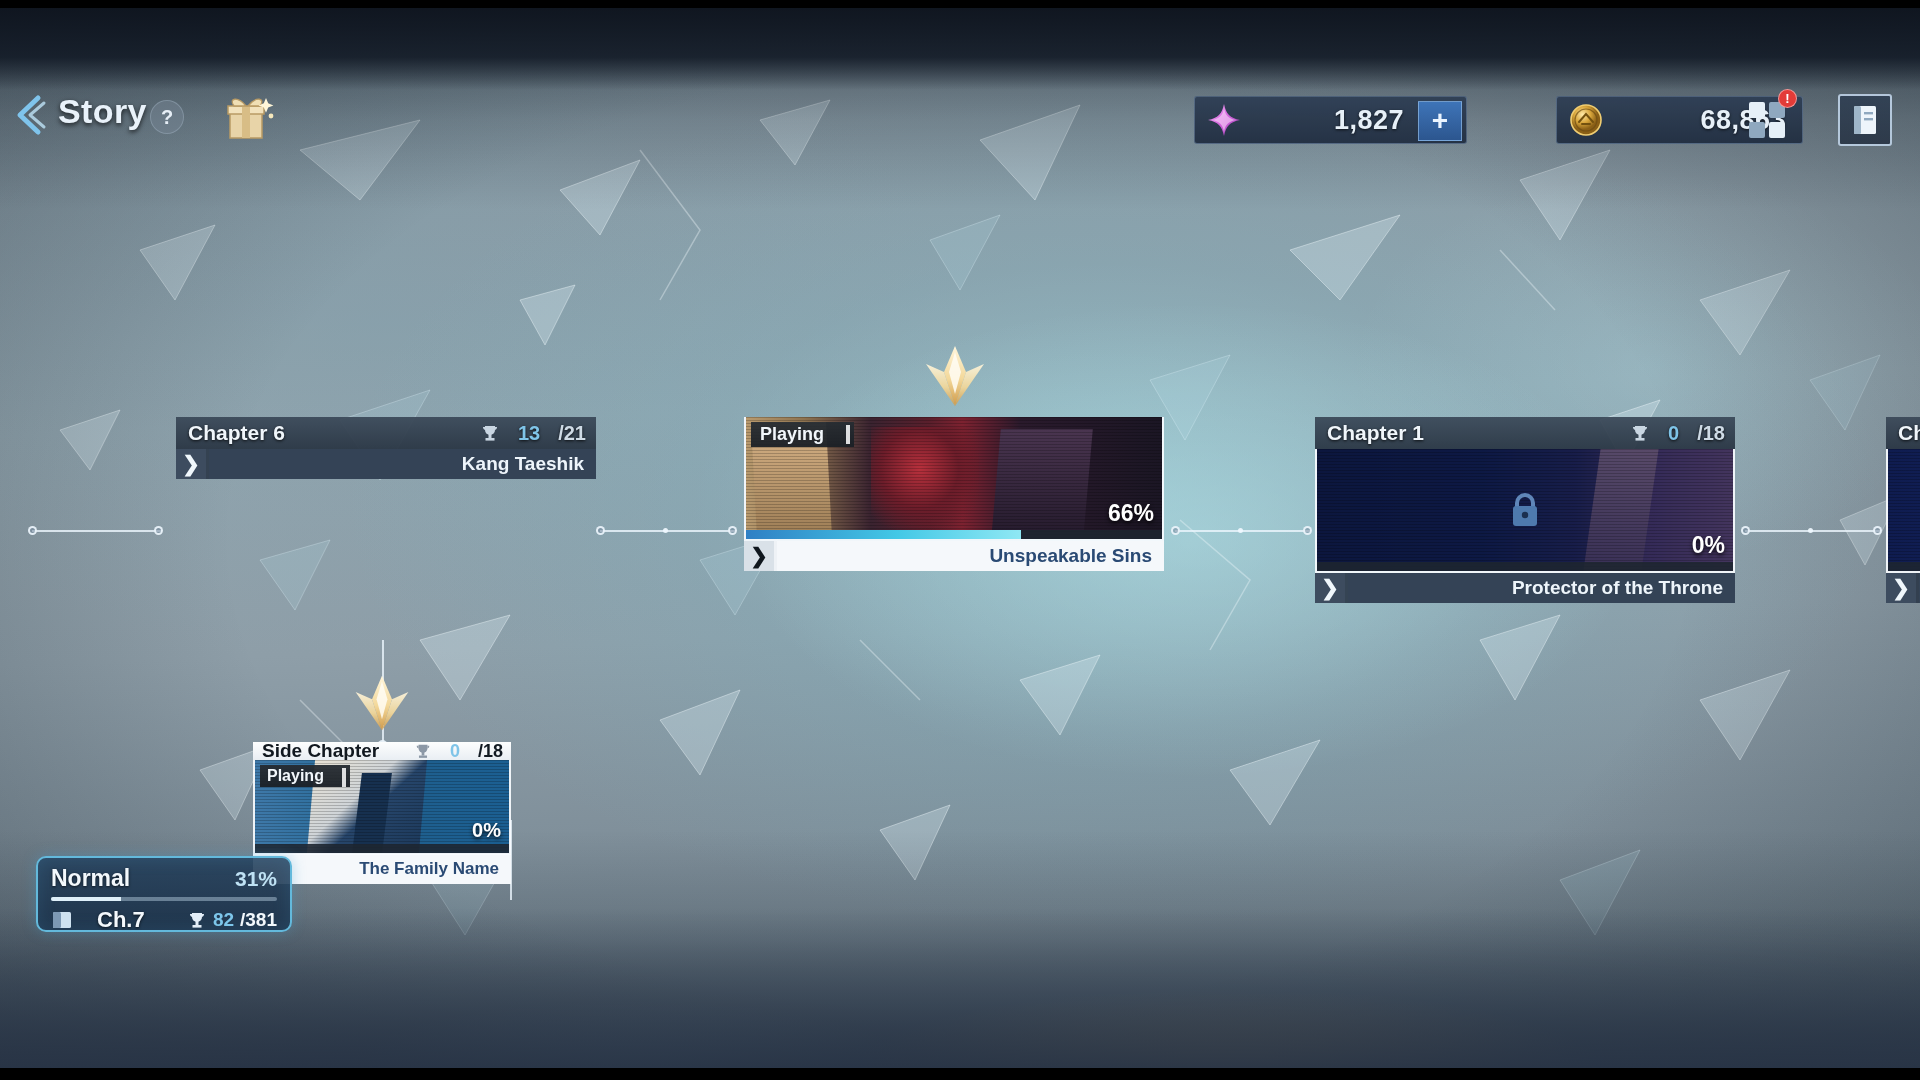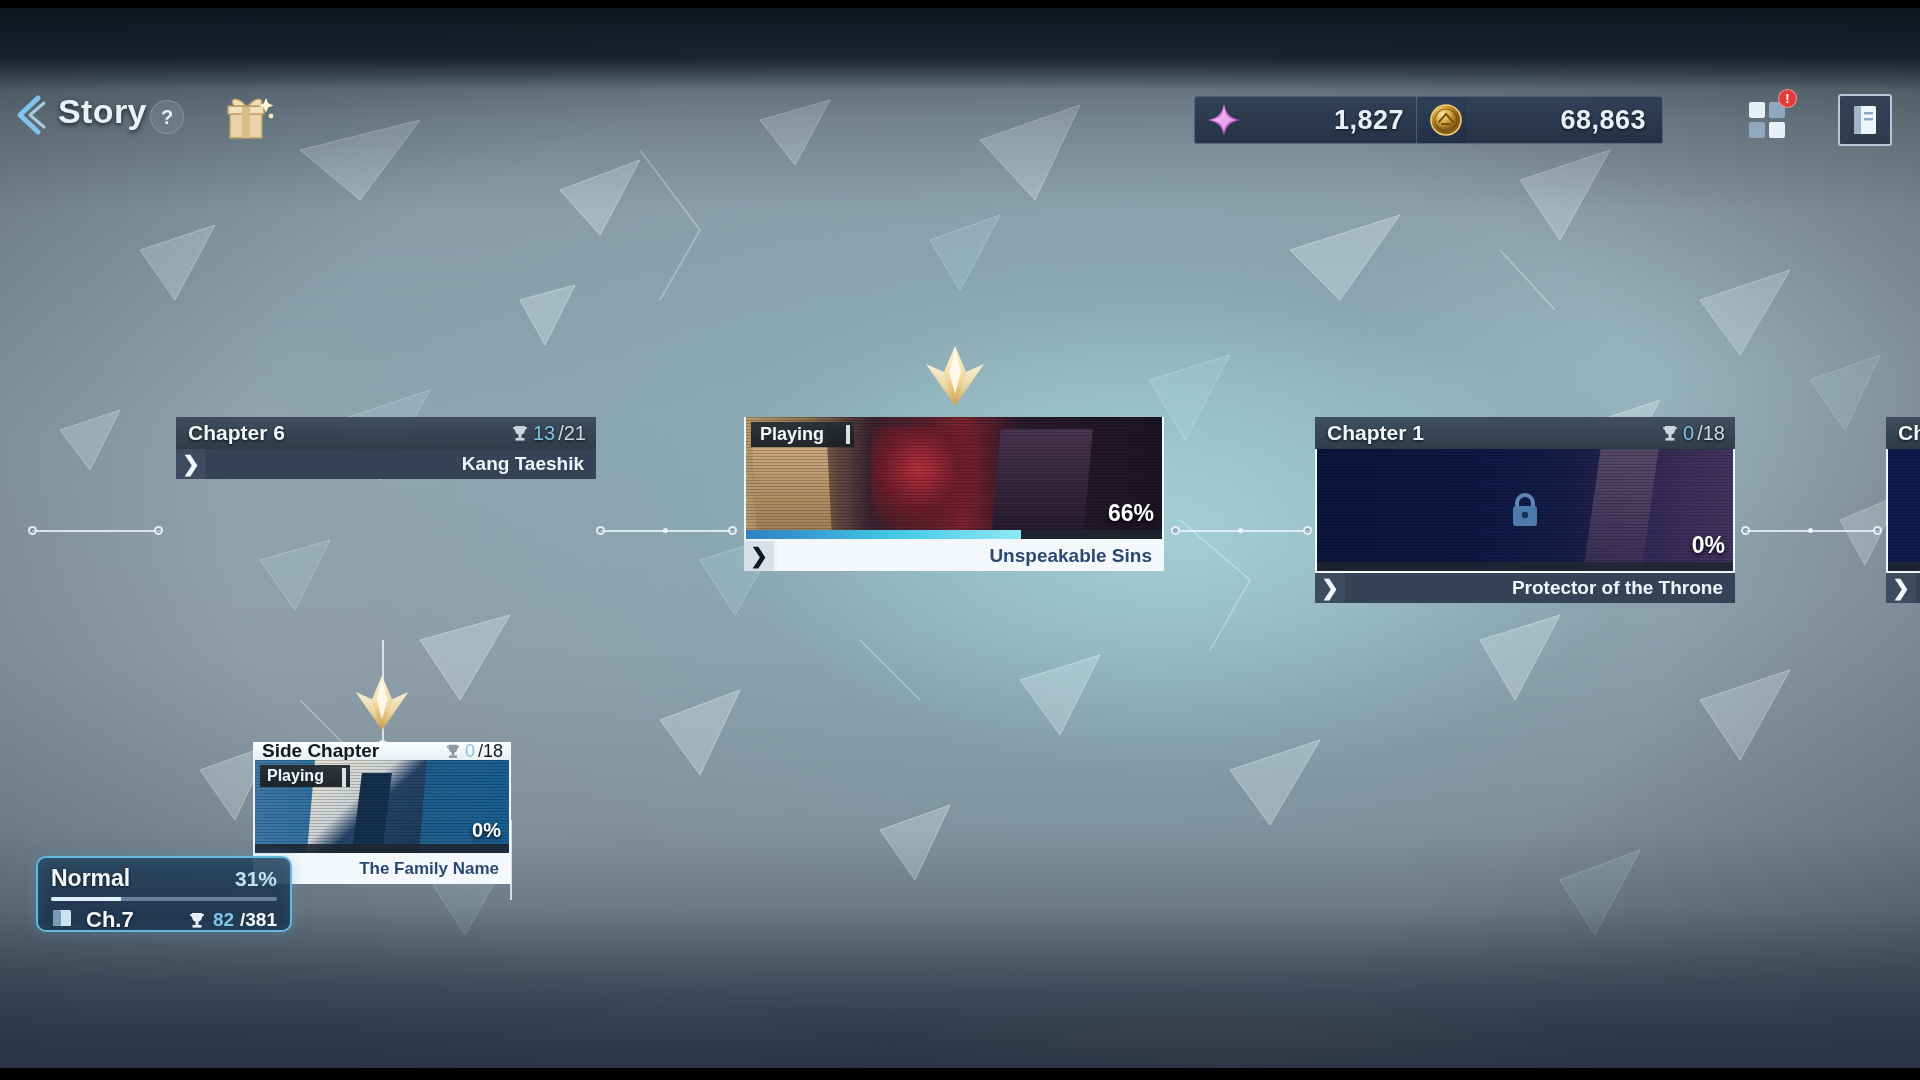--- a/index.html
+++ b/index.html
@@ -76,21 +76,21 @@
 
   
   .cur {
     position:absolute; top:88px; height:48px;
     background:linear-gradient(to bottom, rgba(46,62,84,0.94), rgba(32,45,64,0.94));
     border:1px solid rgba(128,156,186,0.45);
     border-radius:3px;
     display:flex; align-items:center;
   }
   .cur.gem  { left:1194px; width:273px; }
-  .cur.gold { left:1416px; width:247px;gap:20px; }
+  .cur.gold { left:1556px; width:247px;gap:20px; }
   .cur .ico { width:46px; display:flex; align-items:center; justify-content:center; margin-left:6px; }
   .cur .val {
     flex:1; text-align:right; padding-right:16px;
     font-size:27px; font-weight:bold; color:#e7f0f8; letter-spacing:0.5px;
     text-shadow:0 1px 3px rgba(0,0,0,0.7);
   }
   .cur.gem .val { padding-right:62px; }
   .plus-btn {
     position:absolute; right:4px; top:4px; width:44px; height:40px;
     background:linear-gradient(to bottom,#3e74b8,#2c568f);
@@ -130,21 +130,21 @@
   }
   .conn-v { position:absolute; width:2px; background:rgba(235,245,252,0.8); }
 
   
   .card { position:absolute; width:420px; }
   .card .hdrbar {
     height:32px; display:flex; align-items:center; padding:0 10px 0 12px;
     font-size:21px; font-weight:bold;
   }
   .card .hdrbar .nm { flex:1; }
-  .card .hdrbar .tr { display:flex; align-items:center; gap:3px; font-size:20px; font-weight:normal; }
+  .card .hdrbar .tr { display:flex; align-items:center; gap:18px; font-size:20px; font-weight:bold; }
   .card .hdrbar .tr .cnum { color:#7fc4e8; }
   .card .hdrbar .tr .tot  { color:#2b3542; }
 
   .card.dark .hdrbar {
     background:linear-gradient(to bottom, rgba(58,72,88,0.93), rgba(40,52,66,0.93));
     color:#f0f6fb; text-shadow:0 1px 3px rgba(0,0,0,0.8);
   }
   .card.dark .hdrbar .tot { color:#cfdbe6; }
   .card.light .hdrbar {
     background:linear-gradient(to bottom,#fdfefe,#e9eef3);
@@ -226,21 +226,21 @@
     background:linear-gradient(to bottom, rgba(34,62,90,0.88), rgba(26,48,72,0.90));
     border:2px solid #63b9dc;
     border-radius:10px;
     box-shadow:0 0 14px rgba(70,160,210,0.35), inset 0 0 18px rgba(80,170,220,0.16);
   }
   .hud .r1 { display:flex; align-items:center; padding:7px 13px 0 13px; }
   .hud .lbl { flex:1; font-size:23px; font-weight:bold; color:#f2f8fc; text-shadow:0 1px 3px rgba(0,0,0,0.7); }
   .hud .pc  { font-size:21px; font-weight:bold; color:#bfe2f4; }
   .hud .bar { margin:5px 13px 0 13px; height:4px; background:rgba(200,225,240,0.42); border-radius:2px; overflow:hidden; }
   .hud .bar i { display:block; height:100%; background:#dff0fa; }
-  .hud .r2 { display:flex; padding:6px 13px 0 13px; gap:13px; }
+  .hud .r2 { display:flex; align-items:center; padding:6px 13px 0 13px; gap:24px; }
   .hud .ch { font-size:22px; font-weight:bold; color:#f4f9fd; text-shadow:0 1px 3px rgba(0,0,0,0.7); }
   .hud .tstat { margin-left:auto; display:flex; align-items:center; gap:6px; font-size:19px; font-weight:bold; }
   .hud .tstat .a { color:#7dc6ea; }
   .hud .tstat .b { color:#f2f8fc; }
 </style>
 </head>
 <body>
 
 <div id="stage">
 

